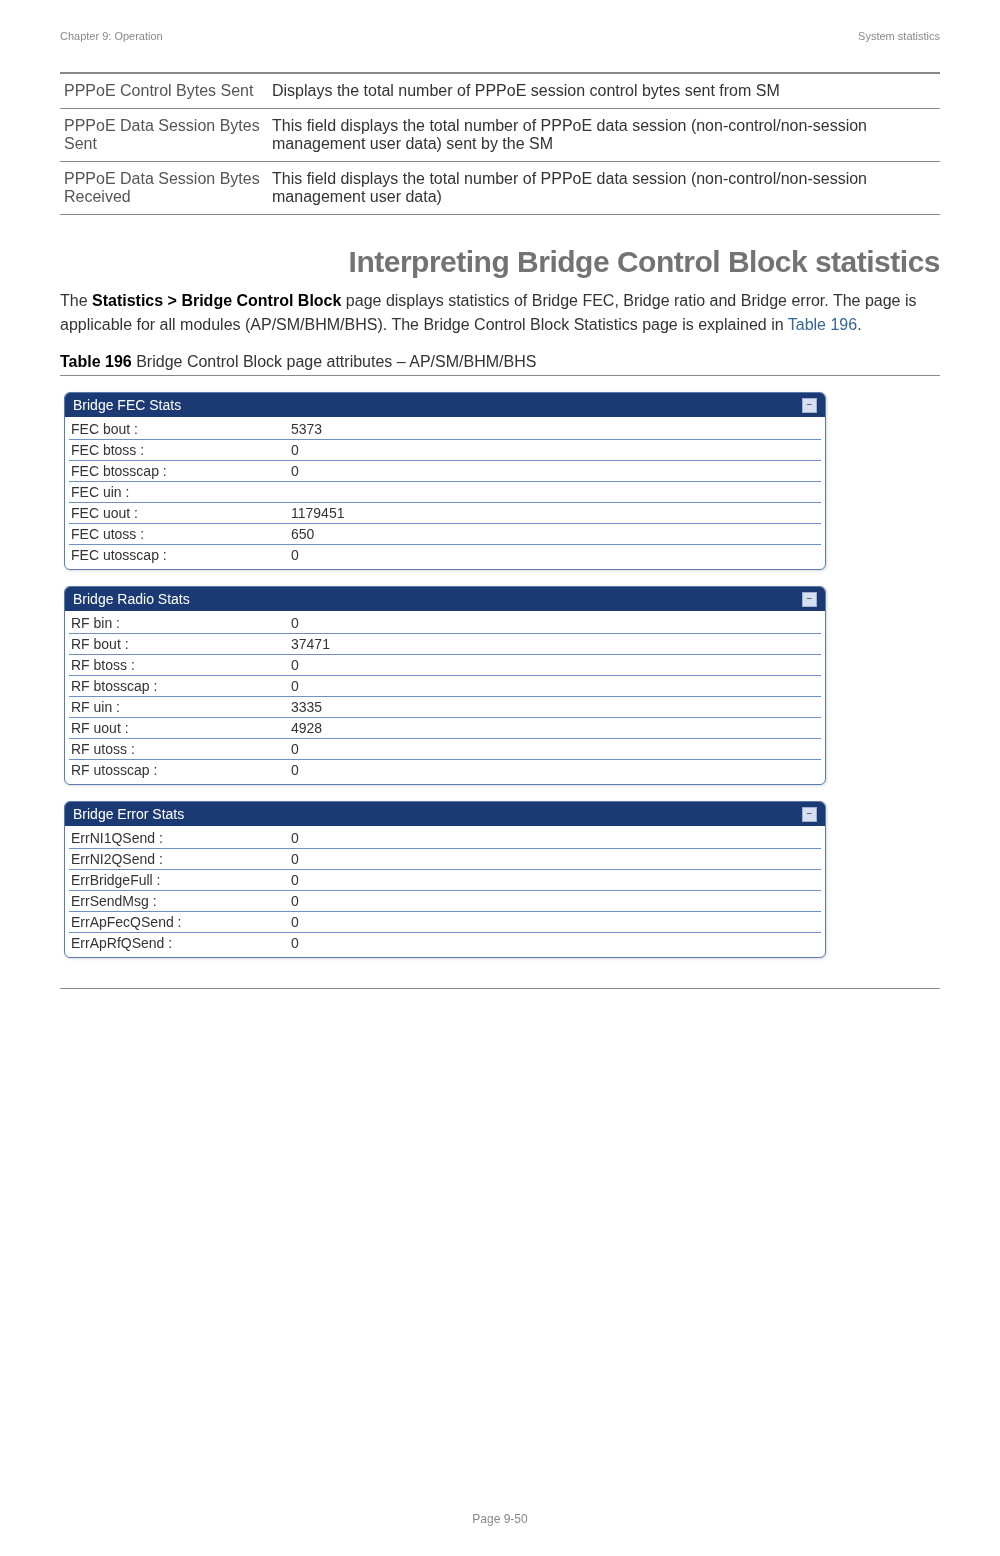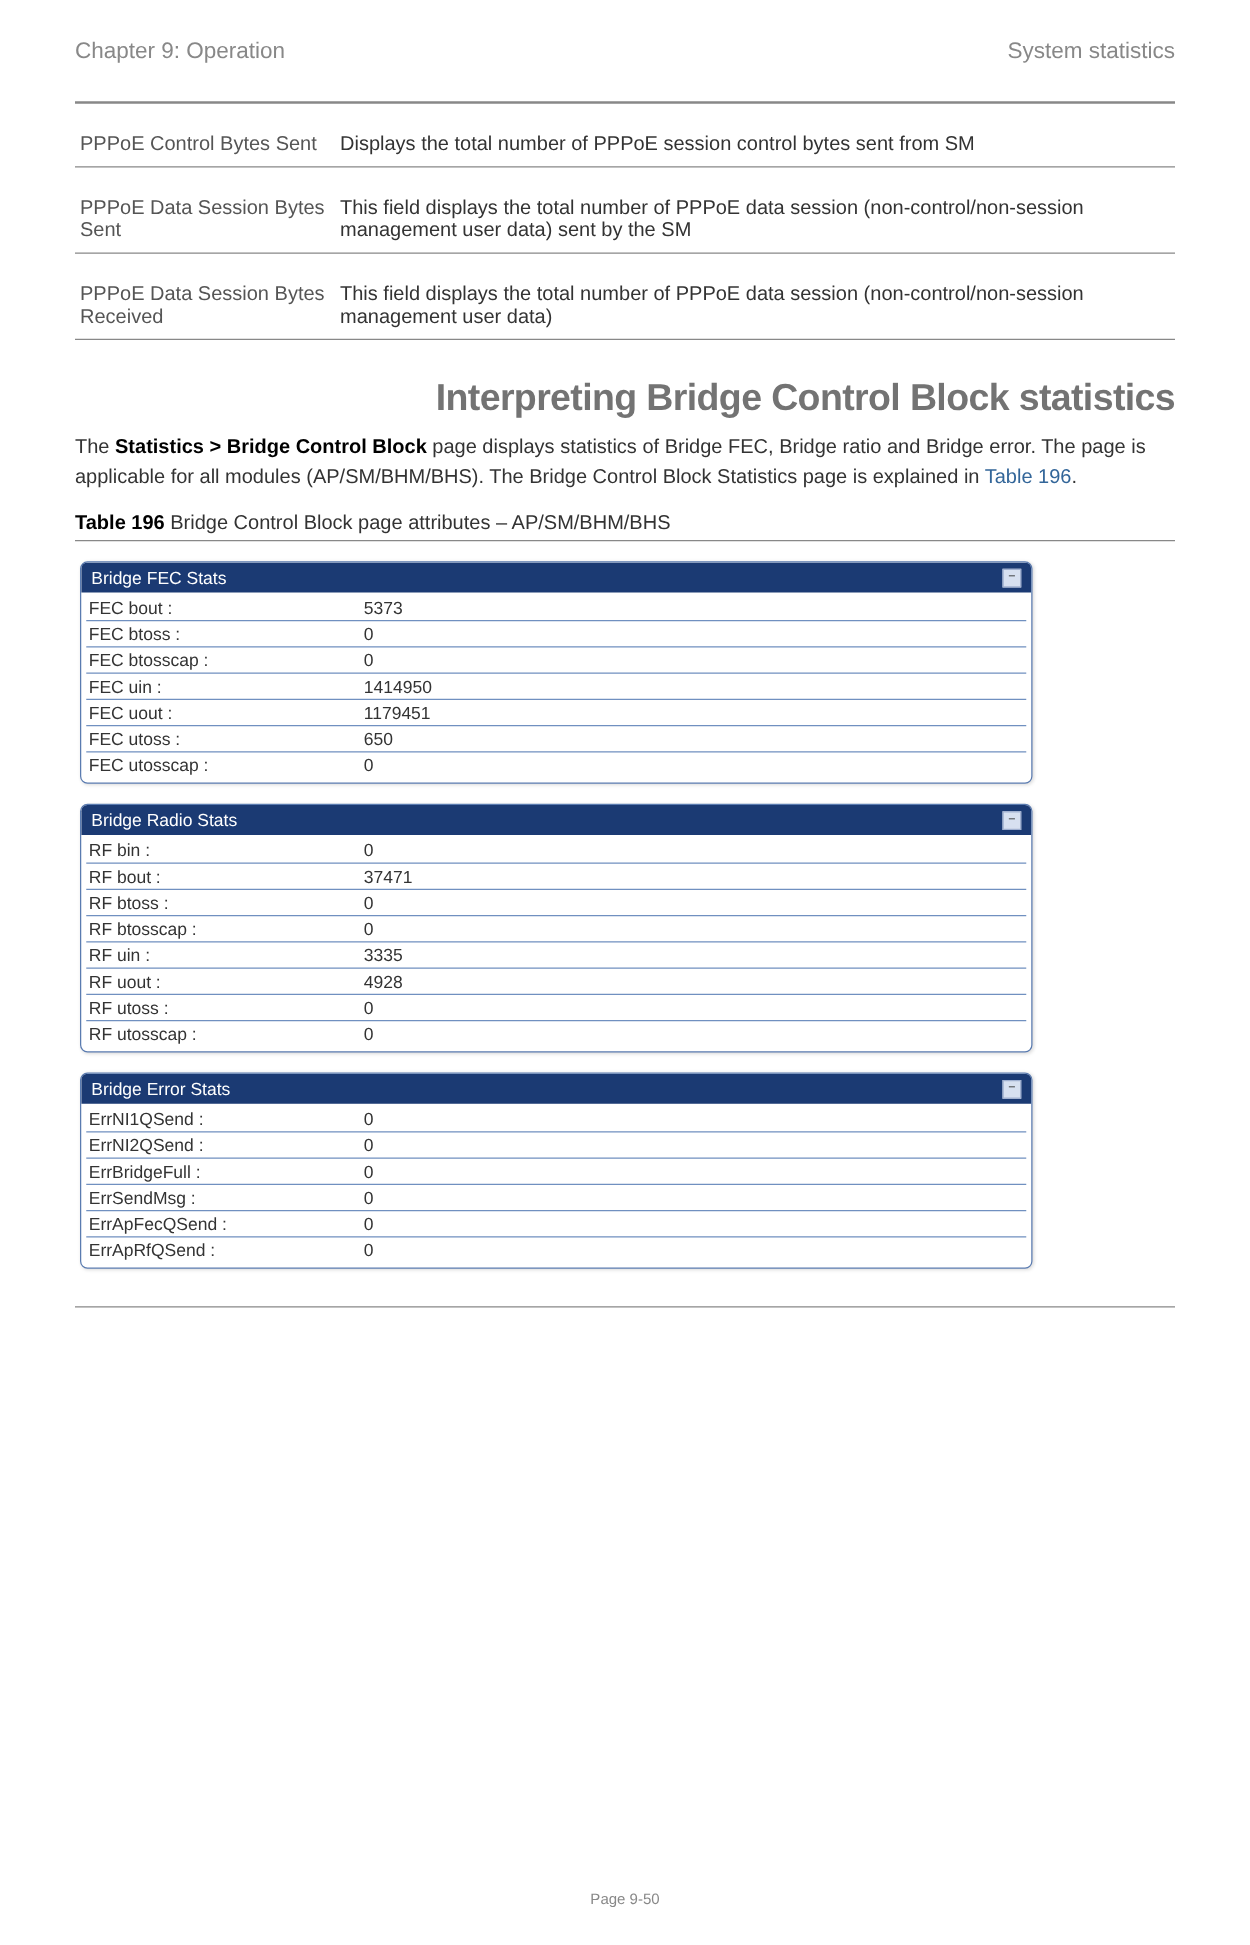--- a/index.html
+++ b/index.html
@@ -13,31 +13,31 @@
     width: 1000px;
     min-height: 1556px;
     box-sizing: border-box;
     padding: 30px 60px 30px 60px;
     position: relative;
   }
   .page-header {
     display: flex;
     justify-content: space-between;
     color: #888;
-    font-size: 18px;
+    font-size: 11px;
     margin-bottom: 30px;
   }
   .def-table {
     width: 100%;
     border-collapse: collapse;
     border-top: 2px solid #888;
     margin-bottom: 20px;
   }
   .def-table td {
-    padding: 24px 4px 8px 4px;
+    padding: 8px 4px 8px 4px;
     vertical-align: top;
     border-bottom: 1px solid #888;
     font-size: 16px;
     color: #333;
   }
   .def-table td.label {
     width: 200px;
     color: #555;
   }
   h2.section-title {
@@ -168,21 +168,20 @@
           <div class="stats-row">
             <span class="k">FEC btoss :</span>
             <span class="v">0</span>
           </div>
           <div class="stats-row">
             <span class="k">FEC btosscap :</span>
             <span class="v">0</span>
           </div>
           <div class="stats-row">
             <span class="k">FEC uin :</span>
-            <span class="v">1414950</span>
           </div>
           <div class="stats-row">
             <span class="k">FEC uout :</span>
             <span class="v">1179451</span>
           </div>
           <div class="stats-row">
             <span class="k">FEC utoss :</span>
             <span class="v">650</span>
           </div>
           <div class="stats-row">

